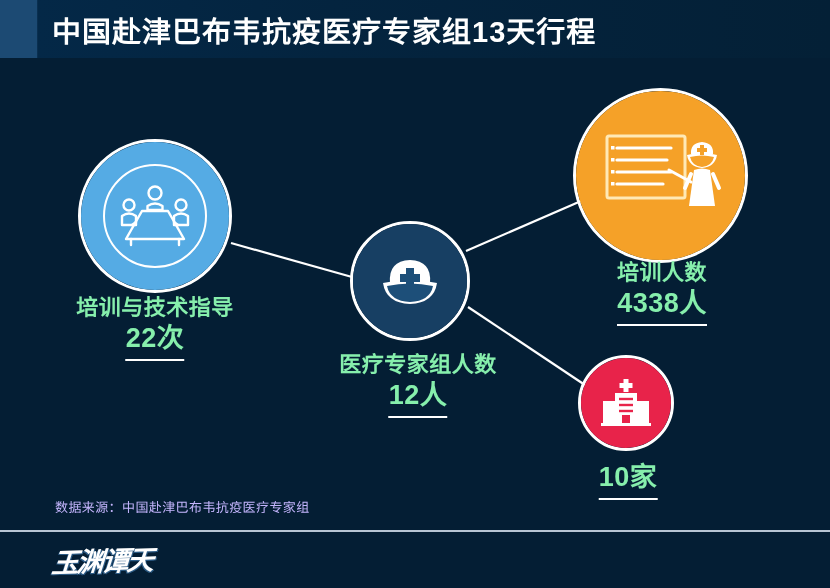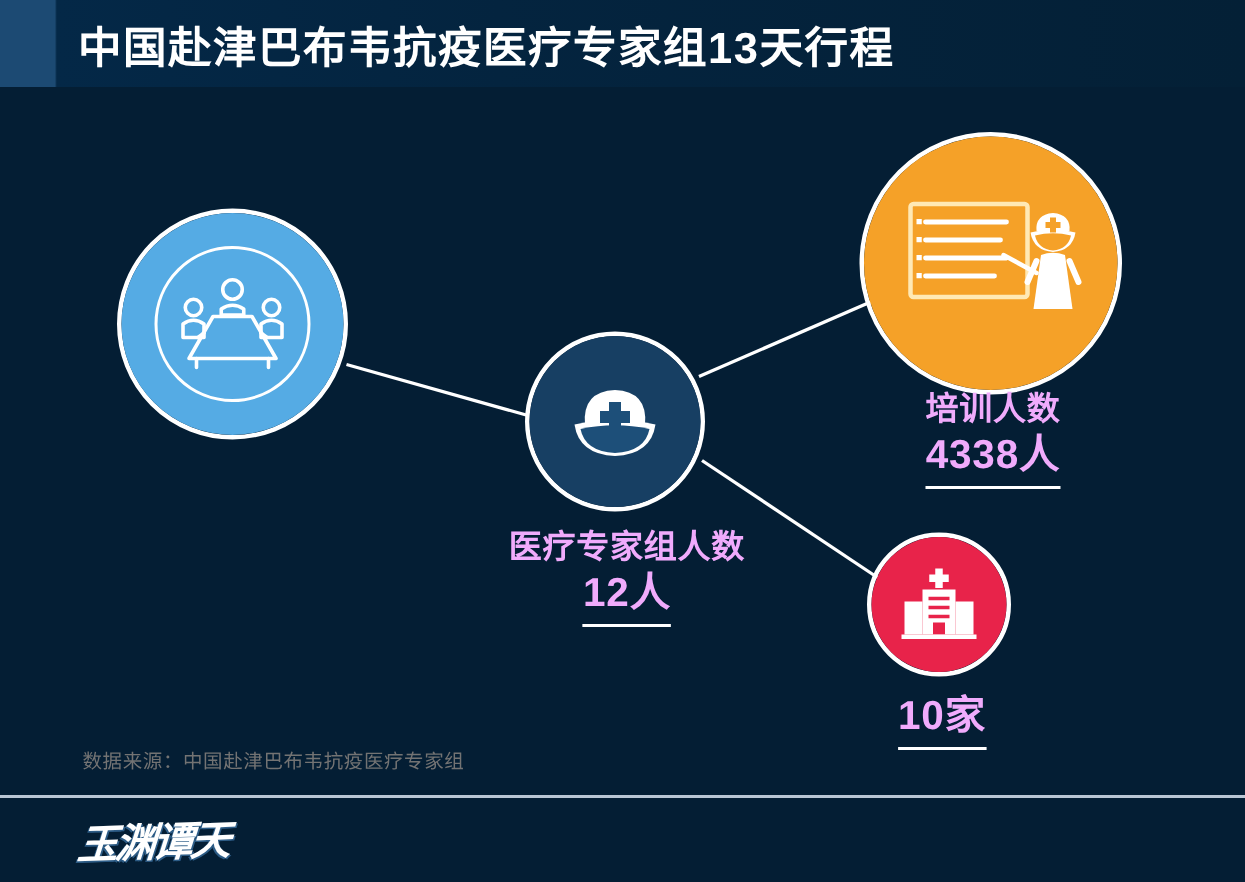--- a/index.html
+++ b/index.html
@@ -109,21 +109,21 @@
   #node-institutions {
     left: 578px; top: 355px;
     width: 96px; height: 96px;
   }
   #node-institutions .disc { background: #e8234a; }
 
   
   .label {
     position: absolute;
     text-align: center;
-    color: #f0abfc;
+    color: #86efac;
     line-height: 1.18;
     white-space: nowrap;
   }
   .label .cap {
     font-size: 22px;
     font-weight: bold;
     letter-spacing: 0.5px;
     display: block;
   }
   .label .val {
@@ -138,21 +138,21 @@
 
   #label-training    { left: 155px; top: 295px; transform: translateX(-50%); }
   #label-team        { left: 418px; top: 352px; transform: translateX(-50%); }
   #label-trainees    { left: 662px; top: 260px; transform: translateX(-50%); }
   #label-institutions{ left: 628px; top: 460px; transform: translateX(-50%); }
 
   
   .source {
     position: absolute;
     left: 55px; top: 497px;
-    color: #737373;
+    color: #c4b5fd;
     font-size: 13px;
     letter-spacing: 0.4px;
     white-space: nowrap;
   }
   .rule {
     position: absolute;
     left: 0; top: 530px;
     width: 830px; height: 2px;
     background: #b9c6d4;
   }
@@ -259,20 +259,24 @@
           <path d="M23 22 h14"></path>
           <path d="M23 28 h14"></path>
           <path d="M23 34 h14"></path>
         </g>
         <rect x="26" y="38" width="8" height="8" fill="#e8234a"></rect>
         <rect x="5" y="46" width="50" height="3" fill="#ffffff"></rect>
       </svg>
     </div>
   </div>
 
+  <div class="label" id="label-training">
+    <span class="cap">培训与技术指导</span>
+    <span class="val">22次</span>
+  </div>
 
   <div class="label" id="label-team">
     <span class="cap">医疗专家组人数</span>
     <span class="val">12人</span>
   </div>
 
   <div class="label" id="label-trainees">
     <span class="cap">培训人数</span>
     <span class="val">4338人</span>
   </div>

